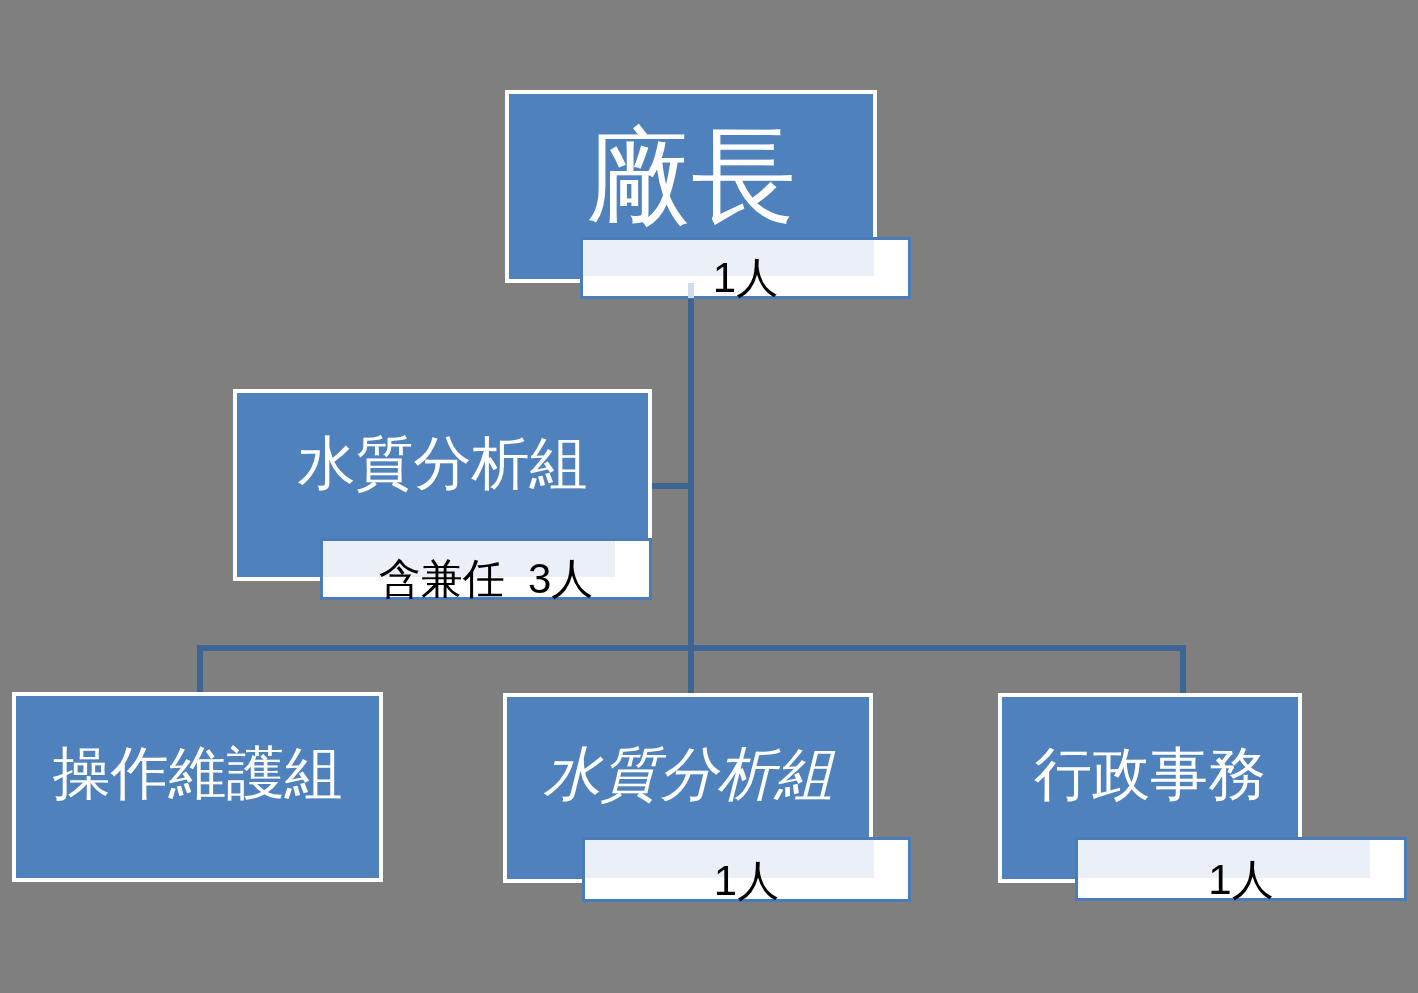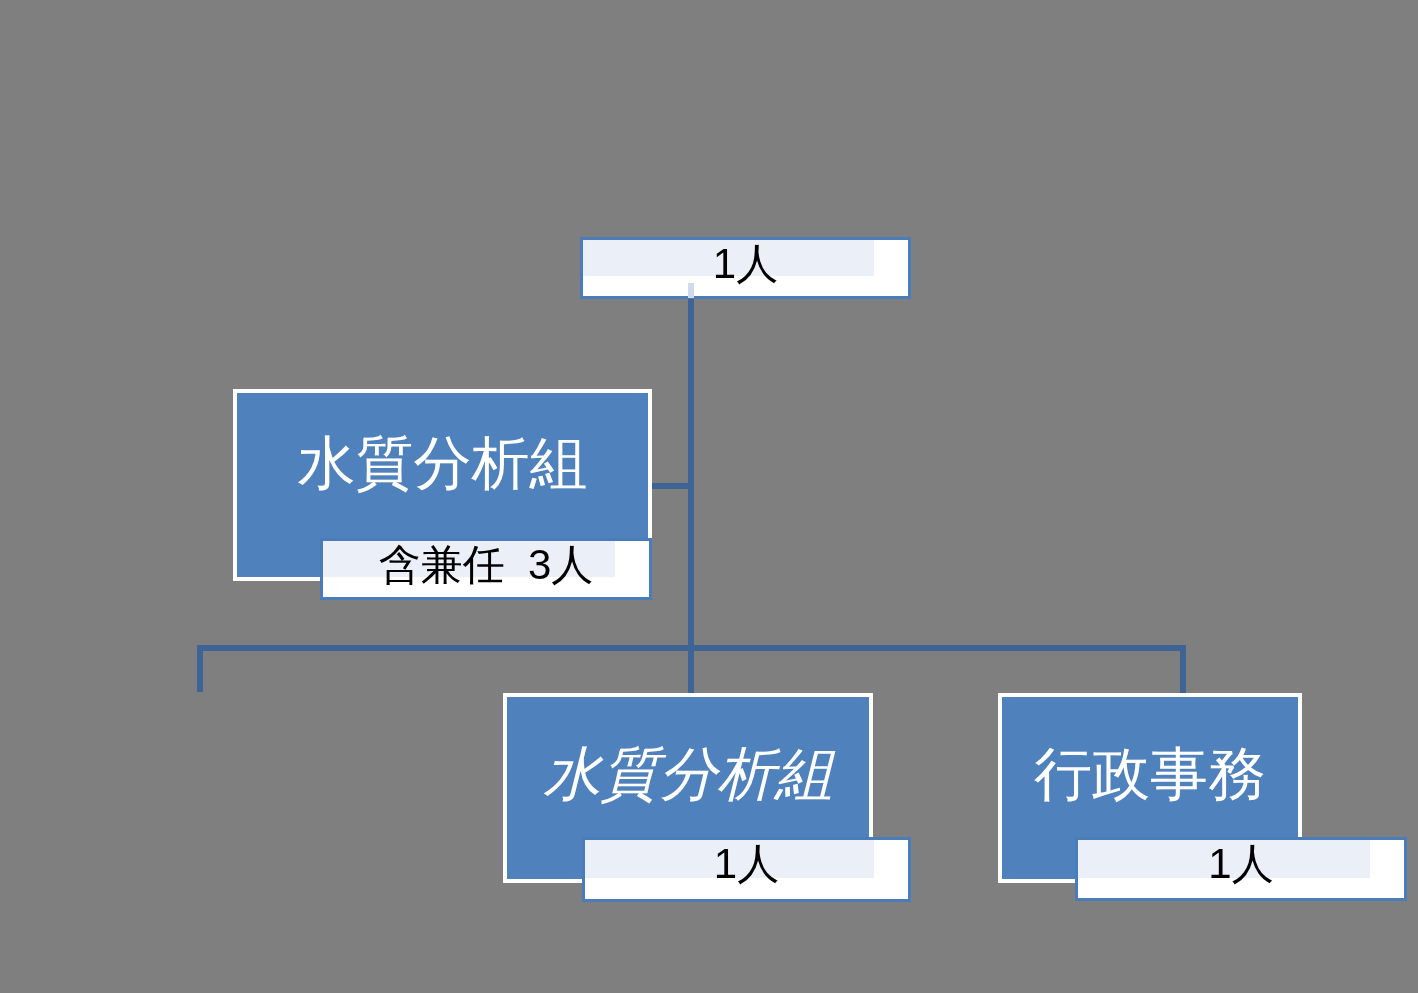--- a/index.html
+++ b/index.html
@@ -28,21 +28,21 @@
     color:var(--node-text);text-align:center;line-height:1;
   }
   .node-director{left:505px;top:90px;width:372px;height:193px;font-size:105px;padding-bottom:22px;}
   .node-wastewater{left:233px;top:389px;width:419px;height:192px;font-size:58px;padding-bottom:44px;}
   .node-operations{left:12px;top:692px;width:371px;height:190px;font-size:58px;padding-bottom:28px;}
   .node-water-quality{left:503px;top:693px;width:370px;height:190px;font-size:58px;padding-bottom:28px;font-style:italic;}
   .node-admin{left:998px;top:693px;width:304px;height:190px;font-size:58px;padding-bottom:28px;}
   .badge{
     position:absolute;box-sizing:border-box;z-index:3;
     background:var(--badge-background);border:3px solid var(--badge-border);
-    display:flex;align-items:flex-start;justify-content:center;
+    display:flex;align-items:flex-end;justify-content:center;
   }
   .badge::before{
     content:"";position:absolute;left:0;top:0;right:34px;height:65%;
     background:var(--badge-highlight);
   }
   .badge-label{
     position:relative;z-index:1;color:var(--badge-text);
     font-size:42px;line-height:1;white-space:pre;transform:translateY(3px);
   }
   .badge-director{left:580px;top:237px;width:331px;height:62px;}
@@ -65,22 +65,28 @@
 <body>
 
 <div class="stage">
 
   <div class="conn conn-trunk"></div>
   <div class="conn conn-bus"></div>
   <div class="conn conn-drop-left"></div>
   <div class="conn conn-drop-right"></div>
   <div class="conn conn-stub"></div>
 
+  <div class="node node-director">
+    <span class="node-label">廠長</span>
+  </div>
   <div class="node node-wastewater">
     <span class="node-label">水質分析組</span>
+  </div>
+  <div class="node node-operations">
+    <span class="node-label">操作維護組</span>
   </div>
   <div class="node node-water-quality">
     <span class="node-label">水質分析組</span>
   </div>
   <div class="node node-admin">
     <span class="node-label">行政事務</span>
   </div>
 
   <div class="badge badge-director">
     <span class="badge-label">1人</span>

